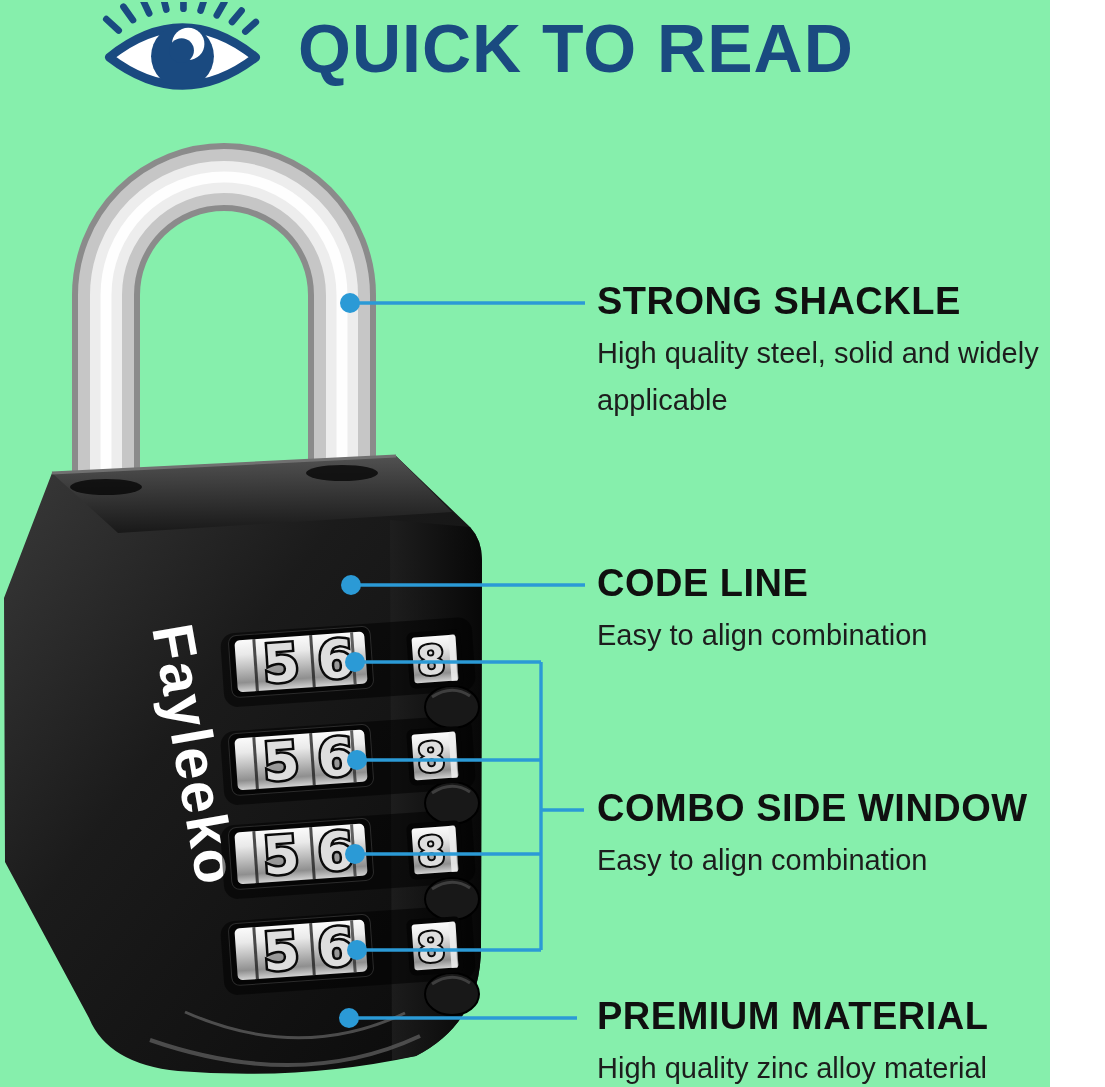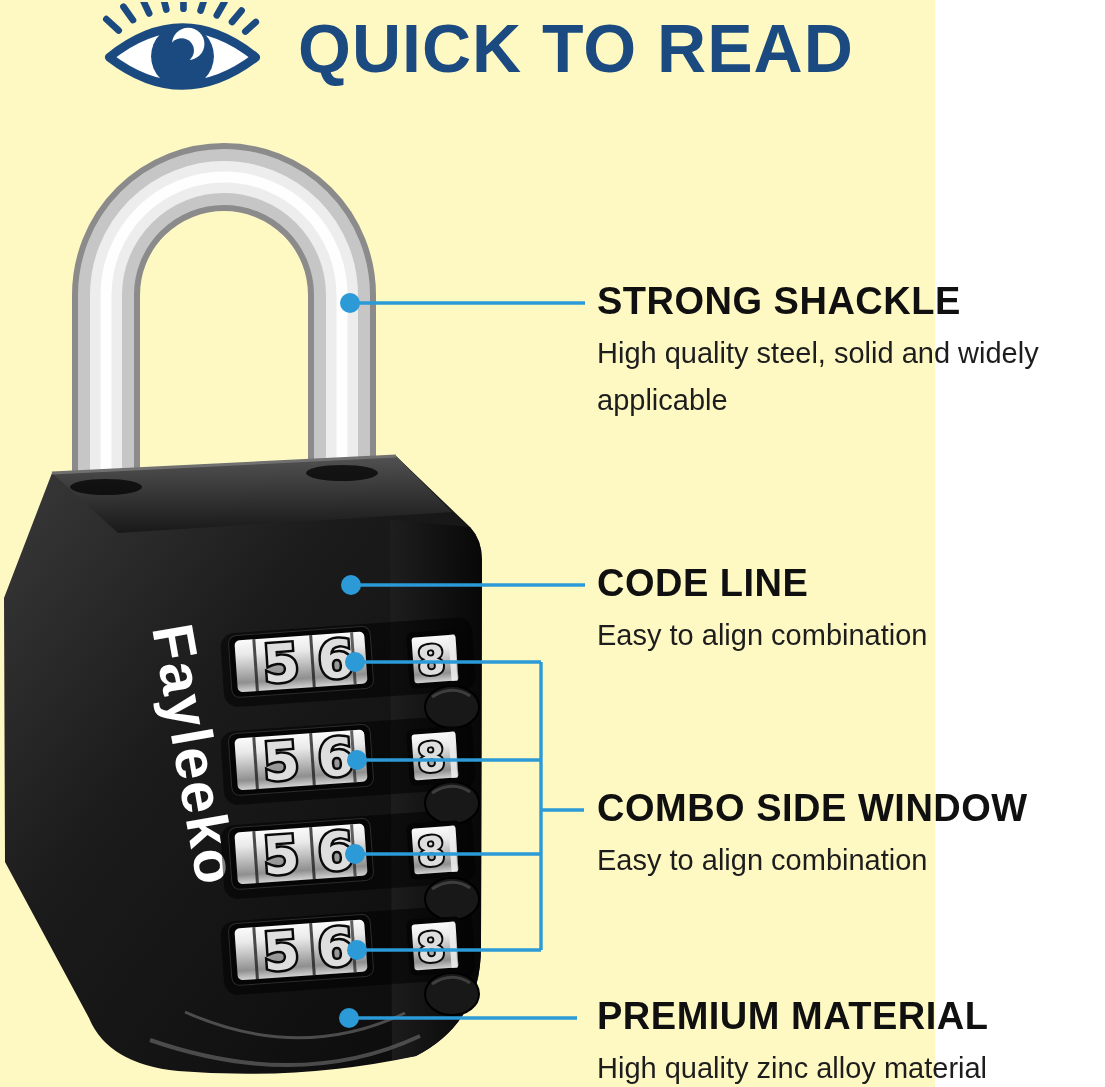--- a/index.html
+++ b/index.html
@@ -1,18 +1,18 @@
 <!DOCTYPE html>
 <html><head>
 <meta charset="utf-8">
 <style>
   html,body{margin:0;padding:0;background:#ffffff;}
   body{width:1105px;height:1087px;overflow:hidden;
        font-family:"Liberation Sans",sans-serif;}
-  .stage{position:relative;width:935px;height:1087px;background:#fef9c3;}
+  .stage{position:relative;width:1050px;height:1087px;background:#86efac;}
 
   
   .hdr{position:absolute;left:0;top:0;width:1105px;height:110px;}
   .hdr .eye{position:absolute;left:100px;top:2px;width:165px;height:100px;}
   .hdr .ttl{position:absolute;left:298px;top:0;height:96px;line-height:96px;
             font-size:68px;font-weight:800;letter-spacing:1px;color:#1a4a80;
             white-space:nowrap;}
 
   
   .lockart{position:absolute;left:0;top:0;width:1105px;height:1087px;}

